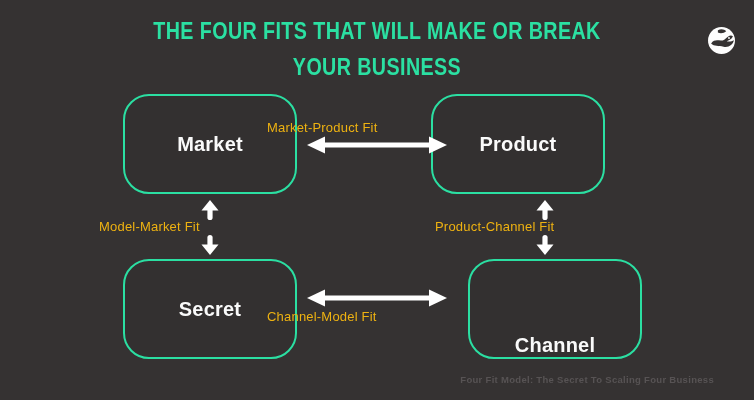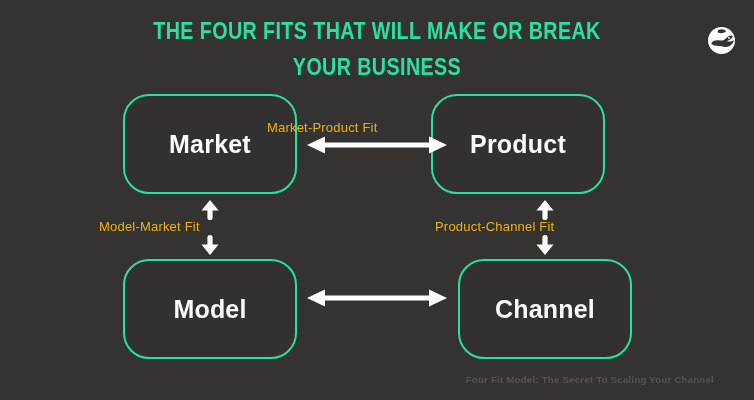--- a/index.html
+++ b/index.html
@@ -38,27 +38,27 @@
     height: 100px;
     box-sizing: border-box;
     background: #333030;
     border: 2px solid #2bdfa2;
     border-radius: 26px;
     display: flex;
     align-items: center;
     justify-content: center;
     color: #fafafa;
     font-weight: 700;
-    font-size: 25px;
+    font-size: 20px;
     letter-spacing: 0.2px;
   }
   .node-market  { left: 123px; top: 94px; }
   .node-product { left: 431px; top: 94px; }
   .node-model   { left: 123px; top: 259px; }
-  .node-channel { left: 458px; top: 259px; }
+  .node-channel { left: 468px; top: 259px; align-items: flex-end; }
 
   
   .fit-label {
     position: absolute;
     width: 220px;
     text-align: left;
     color: #eeb211;
     font-size: 13px;
     font-weight: 400;
     letter-spacing: 0.2px;
@@ -108,21 +108,21 @@
     </svg>
   </div>
 
   <div class="node node-market">
     <span>Market</span>
   </div>
   <div class="node node-product">
     <span>Product</span>
   </div>
   <div class="node node-model">
-    <span>Model</span>
+    <span>Secret</span>
   </div>
   <div class="node node-channel">
     <span>Channel</span>
   </div>
 
   <div class="arrow arrow-h-top">
     <svg width="140" height="20" viewBox="0 0 140 20">
       <polygon points="0,10 18,1.5 18,18.5" fill="#ffffff"></polygon>
       <polygon points="140,10 122,1.5 122,18.5" fill="#ffffff"></polygon>
       <rect x="13" y="7.4" width="114" height="5.2" rx="2.6" fill="#ffffff"></rect>
@@ -158,16 +158,17 @@
   <div class="arrow arrow-v-down-right">
     <svg width="20" height="20" viewBox="0 0 20 20">
       <polygon points="10,20 1.5,9.5 18.5,9.5" fill="#ffffff"></polygon>
       <rect x="7.4" y="0" width="5.2" height="12" rx="2.6" fill="#ffffff"></rect>
     </svg>
   </div>
 
   <div class="fit-label fit-top">Market-Product Fit</div>
   <div class="fit-label fit-right">Product-Channel Fit</div>
   <div class="fit-label fit-left">Model-Market Fit</div>
+  <div class="fit-label fit-bottom">Channel-Model Fit</div>
 
-  <div class="footer">Four Fit Model: The Secret To Scaling Your Channel</div>
+  <div class="footer">Four Fit Model: The Secret To Scaling Four Business</div>
 
 </div>
 
 </body></html>

